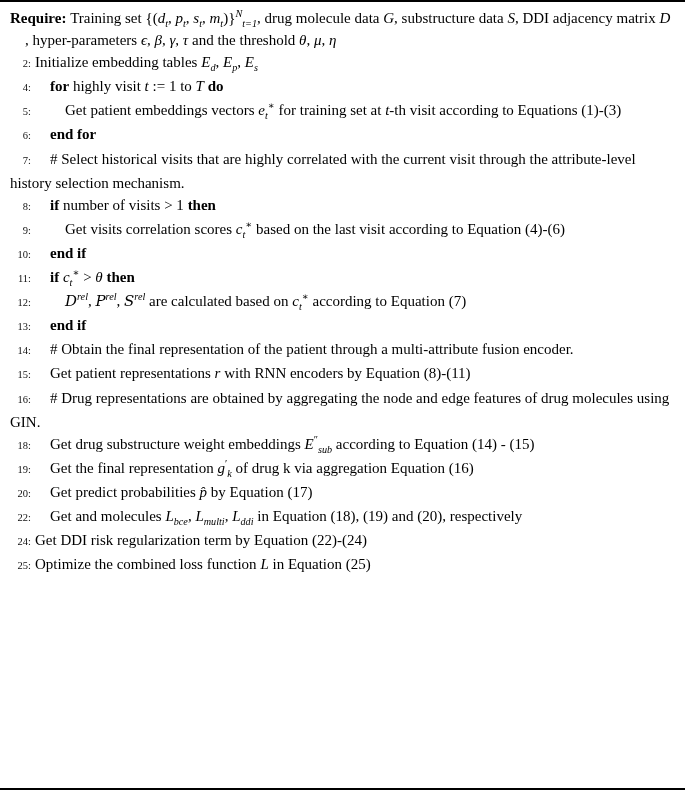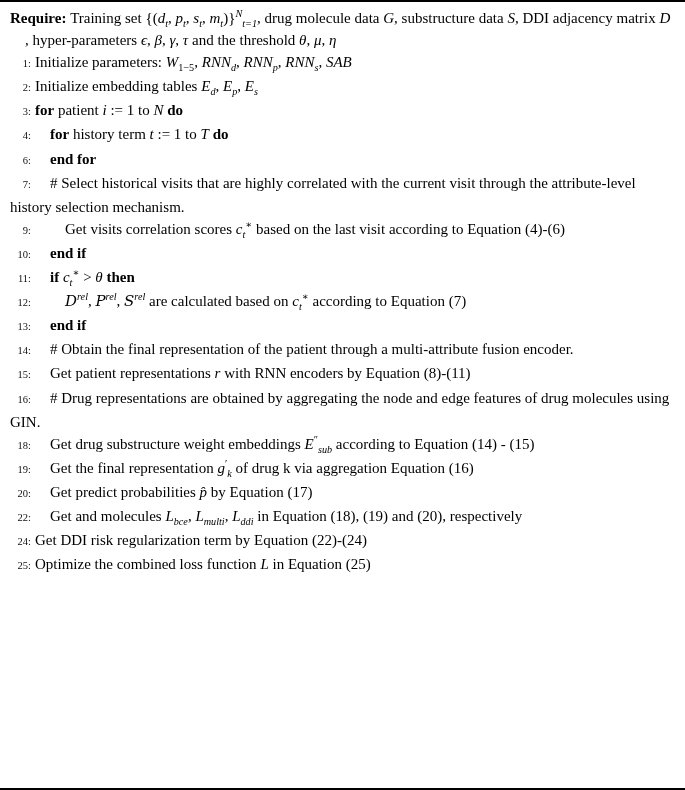--- a/index.html
+++ b/index.html
@@ -56,26 +56,26 @@
   }
   sup { vertical-align: super; }
   sub { vertical-align: sub; }
 </style>
 </head>
 <body>
 
 <div class="algo">
   <div class="require" id="require-line"><span class="kw">Require: </span><span>Training set {(</span><span class="mi">d</span><sub class="mi">t</sub><span>, </span><span class="mi">p</span><sub class="mi">t</sub><span>, </span><span class="mi">s</span><sub class="mi">t</sub><span>, </span><span class="mi">m</span><sub class="mi">t</sub><span>)}</span><sup class="mi">N</sup><sub class="mi">t=1</sub><span>, drug molecule data </span><span class="mi">G</span><span>, substructure data </span><span class="mi">S</span><span>, DDI adjacency matrix </span><span class="mi">D</span><span> , hyper-parameters </span><span class="mi">ϵ</span><span>, </span><span class="mi">β</span><span>, </span><span class="mi">γ</span><span>, </span><span class="mi">τ</span><span> and the threshold </span><span class="mi">θ</span><span>, </span><span class="mi">μ</span><span>, </span><span class="mi">η</span></div>
   <div id="algo-lines">
-      <div class="line"><span class="lnum">1:</span><span>Initialize parameters: </span><span class="mi">W</span><sub>1−5</sub><span>, </span><span class="mi">RNN</span><sub class="mi">d</sub><span>, </span><span class="mi">RNN</span><sub class="mi">p</sub><span>, </span><span class="mi">RNN</span><sub class="mi">s</sub><span>, </span><span class="mi">SAB</span></div>
       <div class="line"><span class="lnum">2:</span><span>Initialize embedding tables </span><span class="mi">E</span><sub class="mi">d</sub><span>, </span><span class="mi">E</span><sub class="mi">p</sub><span>, </span><span class="mi">E</span><sub class="mi">s</sub></div>
-      <div class="line"><span class="lnum">3:</span><span class="kw">for</span><span> patient </span><span class="mi">i</span><span> := 1 to </span><span class="mi">N</span><span> </span><span class="kw">do</span></div>
-      <div class="line"><span class="lnum">4:</span><span class="ind" style="width: 15px;"></span><span class="kw">for</span><span> history term </span><span class="mi">t</span><span> := 1 to </span><span class="mi">T</span><span> </span><span class="kw">do</span></div>
+      <div class="line"><span class="lnum">4:</span><span class="ind" style="width: 15px;"></span><span class="kw">for</span><span> highly visit </span><span class="mi">t</span><span> := 1 to </span><span class="mi">T</span><span> </span><span class="kw">do</span></div>
+      <div class="line"><span class="lnum">5:</span><span class="ind" style="width: 30px;"></span><span>Get patient embeddings vectors </span><span class="mi">e</span><sub class="mi">t</sub><sup>∗</sup><span> for training set at </span><span class="mi">t</span><span>-th visit according to Equations (1)-(3)</span></div>
       <div class="line"><span class="lnum">6:</span><span class="ind" style="width: 15px;"></span><span class="kw">end for</span></div>
       <div class="line"><span class="lnum">7:</span><span class="ind" style="width: 15px;"></span><span># Select historical visits that are highly correlated with the current visit through the attribute-level history selection mechanism.</span></div>
+      <div class="line"><span class="lnum">8:</span><span class="ind" style="width: 15px;"></span><span class="kw">if</span><span> number of visits &gt; 1 </span><span class="kw">then</span></div>
       <div class="line"><span class="lnum">9:</span><span class="ind" style="width: 30px;"></span><span>Get visits correlation scores </span><span class="mi">c</span><sub class="mi">t</sub><sup>∗</sup><span> based on the last visit according to Equation (4)-(6)</span></div>
       <div class="line"><span class="lnum">10:</span><span class="ind" style="width: 15px;"></span><span class="kw">end if</span></div>
       <div class="line"><span class="lnum">11:</span><span class="ind" style="width: 15px;"></span><span class="kw">if</span><span> </span><span class="mi">c</span><sub class="mi">t</sub><sup>∗</sup><span> &gt; </span><span class="mi">θ</span><span> </span><span class="kw">then</span></div>
       <div class="line"><span class="lnum">12:</span><span class="ind" style="width: 30px;"></span><span class="cal">D</span><sup class="mi">rel</sup><span>, </span><span class="cal">P</span><sup class="mi">rel</sup><span>, </span><span class="cal">S</span><sup class="mi">rel</sup><span> are calculated based on </span><span class="mi">c</span><sub class="mi">t</sub><sup>∗</sup><span> according to Equation (7)</span></div>
       <div class="line"><span class="lnum">13:</span><span class="ind" style="width: 15px;"></span><span class="kw">end if</span></div>
       <div class="line"><span class="lnum">14:</span><span class="ind" style="width: 15px;"></span><span># Obtain the final representation of the patient through a multi-attribute fusion encoder.</span></div>
       <div class="line"><span class="lnum">15:</span><span class="ind" style="width: 15px;"></span><span>Get patient representations </span><span class="mi">r</span><span> with RNN encoders by Equation (8)-(11)</span></div>
       <div class="line"><span class="lnum">16:</span><span class="ind" style="width: 15px;"></span><span># Drug representations are obtained by aggregating the node and edge features of drug molecules using GIN.</span></div>
       <div class="line"><span class="lnum">18:</span><span class="ind" style="width: 15px;"></span><span>Get drug substructure weight embeddings </span><span class="mi">E</span><sup>″</sup><sub class="mi">sub</sub><span> according to Equation (14) - (15)</span></div>
       <div class="line"><span class="lnum">19:</span><span class="ind" style="width: 15px;"></span><span>Get the final representation </span><span class="mi">g</span><sup>′</sup><sub class="mi">k</sub><span> of drug k via aggregation Equation (16)</span></div>

